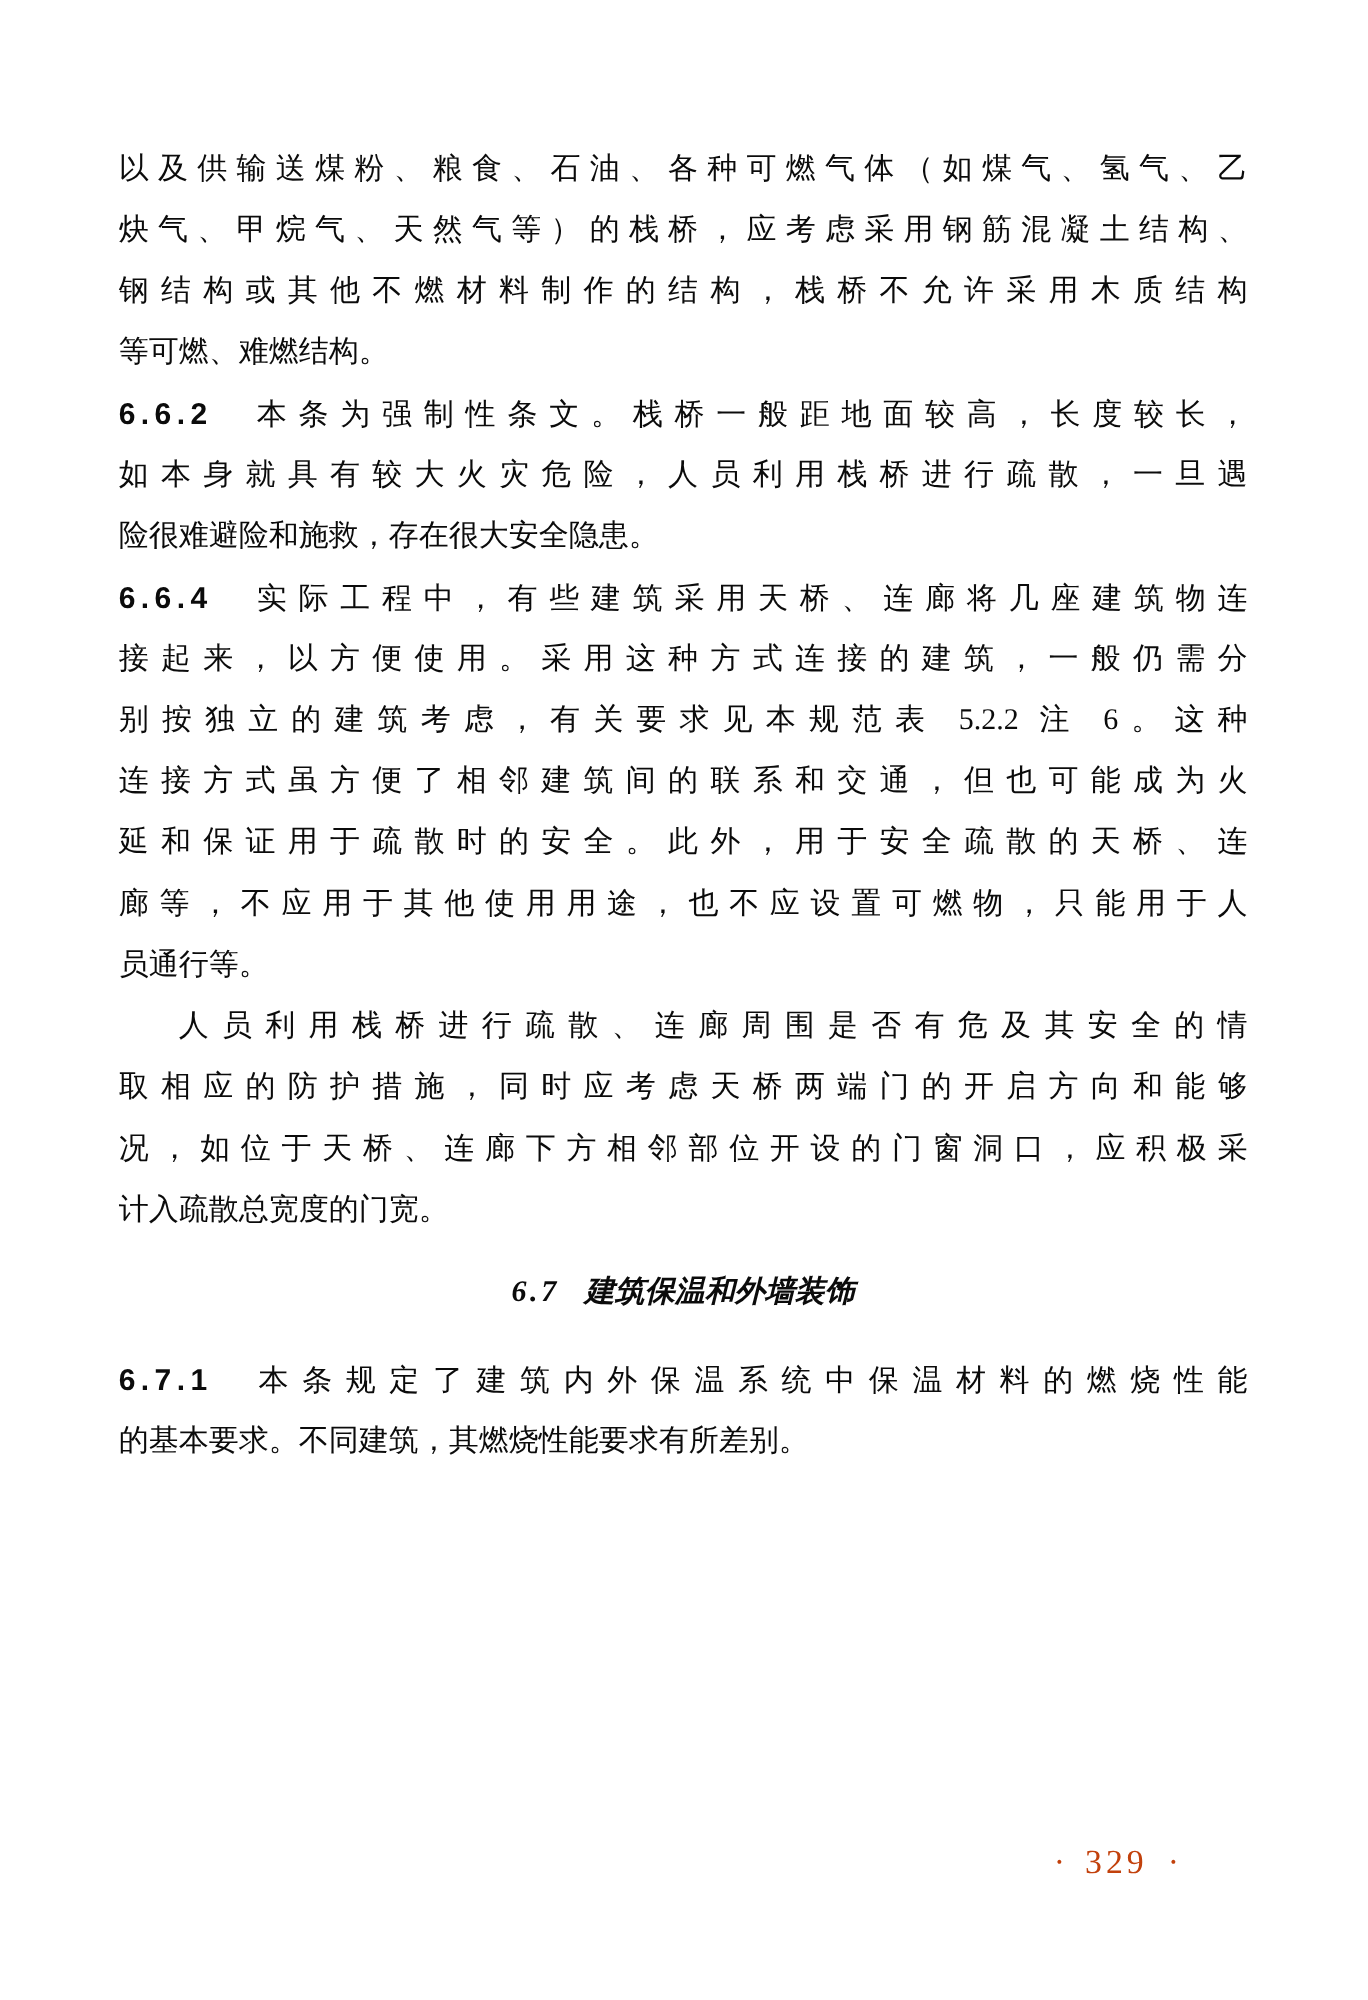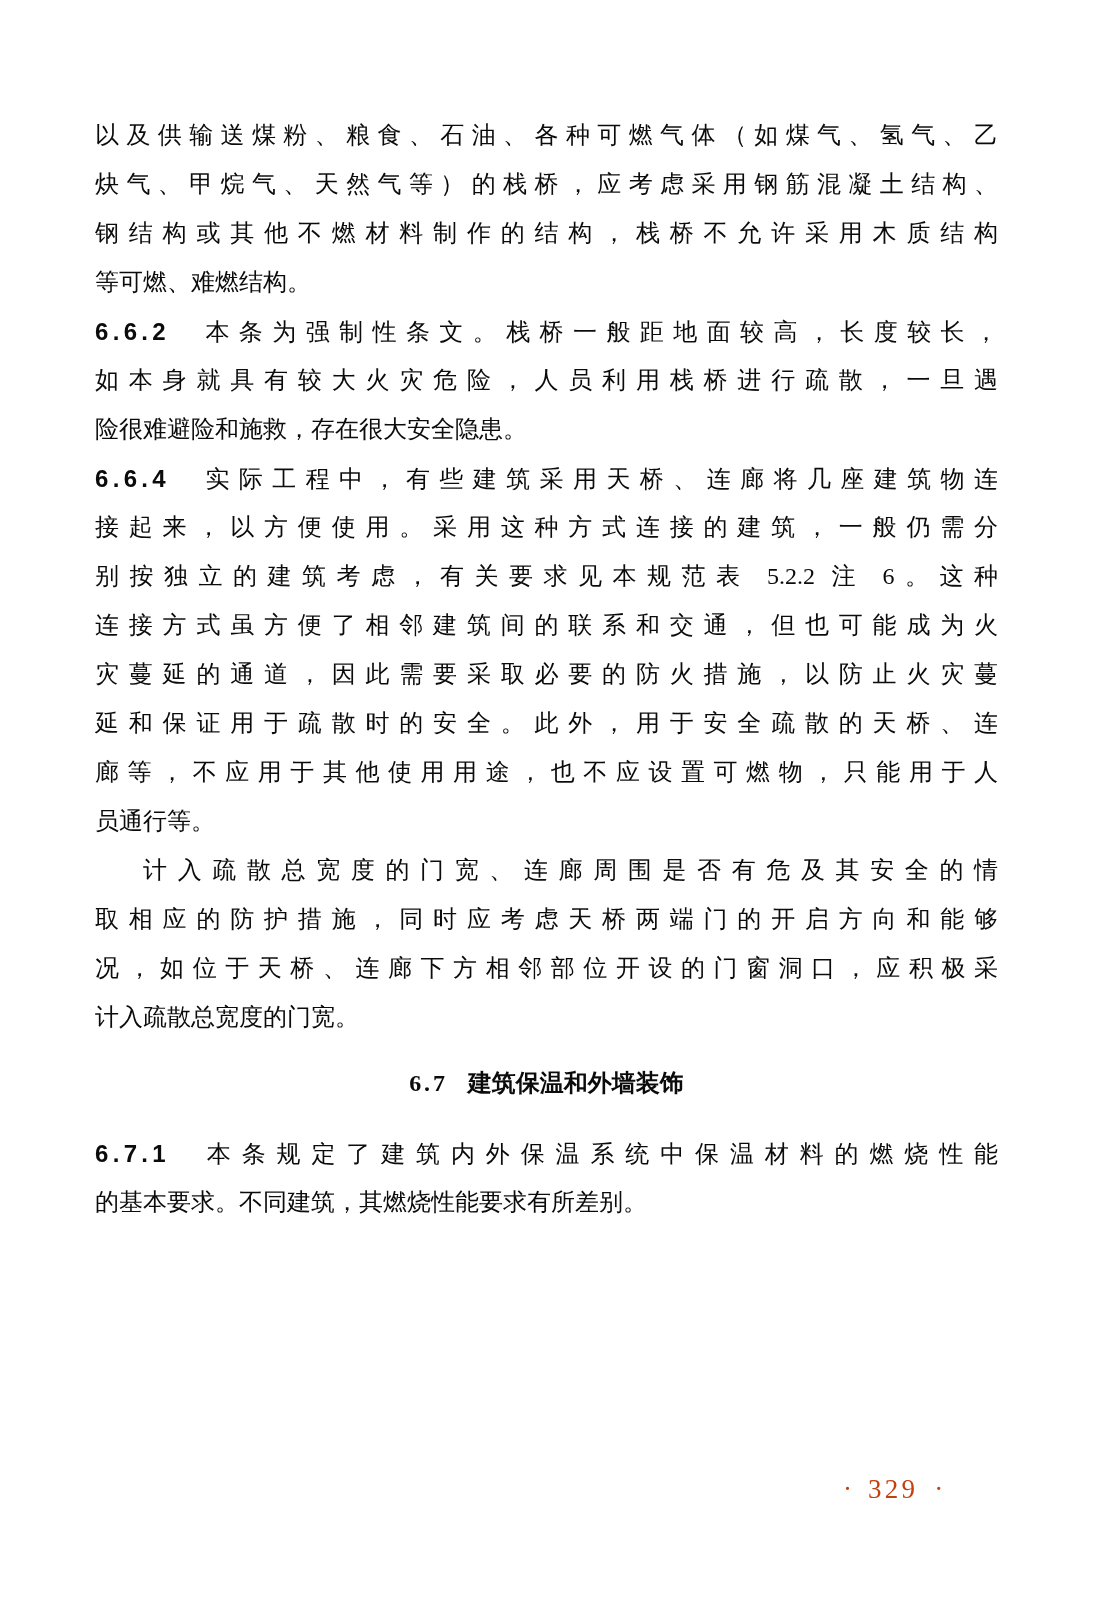--- a/index.html
+++ b/index.html
@@ -45,20 +45,21 @@
     font-family: Liberation Sans, sans-serif;
   }
   .heading-para {
     margin-top: 16px;
   }
   .heading-para .line {
     text-align: right;
     text-align-last: center;
     font-weight: 700;
     font-family: "Liberation Sans", "DejaVu Sans", sans-serif;
+    font-style: italic;
   }
   .heading-para .num {
     margin-right: 20px;
     letter-spacing: 0.12em;
     font-family: "Liberation Serif", "DejaVu Serif", serif;
   }
   .after-heading {
     margin-top: 22px;
   }
   .footer {
@@ -89,27 +90,26 @@
       <div class="para">
         <div class="line"><span class="num">6.6.2</span><span>本条为强制性条文。栈桥一般距地面较高，长度较长，</span></div>
         <div class="line">如本身就具有较大火灾危险，人员利用栈桥进行疏散，一旦遇</div>
         <div class="line para-last">险很难避险和施救，存在很大安全隐患。</div>
       </div>
       <div class="para">
         <div class="line"><span class="num">6.6.4</span><span>实际工程中，有些建筑采用天桥、连廊将几座建筑物连</span></div>
         <div class="line">接起来，以方便使用。采用这种方式连接的建筑，一般仍需分</div>
         <div class="line">别按独立的建筑考虑，有关要求见本规范表 5.2.2 注 6。这种</div>
         <div class="line">连接方式虽方便了相邻建筑间的联系和交通，但也可能成为火</div>
-        <div class="line">灾蔓延的通道，因此需要采取必要的防火措施，以防止火灾蔓</div>
         <div class="line">延和保证用于疏散时的安全。此外，用于安全疏散的天桥、连</div>
         <div class="line">廊等，不应用于其他使用用途，也不应设置可燃物，只能用于人</div>
         <div class="line para-last">员通行等。</div>
       </div>
       <div class="para indent">
-        <div class="line">计入疏散总宽度的门宽、连廊周围是否有危及其安全的情</div>
+        <div class="line">人员利用栈桥进行疏散、连廊周围是否有危及其安全的情</div>
         <div class="line">取相应的防护措施，同时应考虑天桥两端门的开启方向和能够</div>
         <div class="line">况，如位于天桥、连廊下方相邻部位开设的门窗洞口，应积极采</div>
         <div class="line para-last">计入疏散总宽度的门宽。</div>
       </div>
       <div class="para heading-para">
         <div class="line"><span class="num">6.7</span><span>建筑保温和外墙装饰</span></div>
       </div>
       <div class="para after-heading">
         <div class="line"><span class="num">6.7.1</span><span>本条规定了建筑内外保温系统中保温材料的燃烧性能</span></div>
         <div class="line para-last">的基本要求。不同建筑，其燃烧性能要求有所差别。</div>

